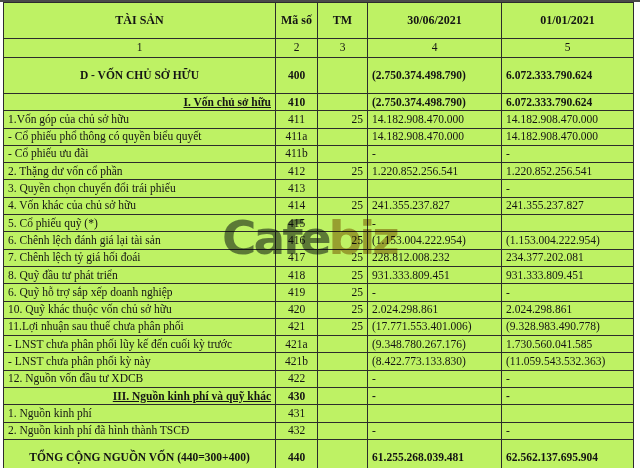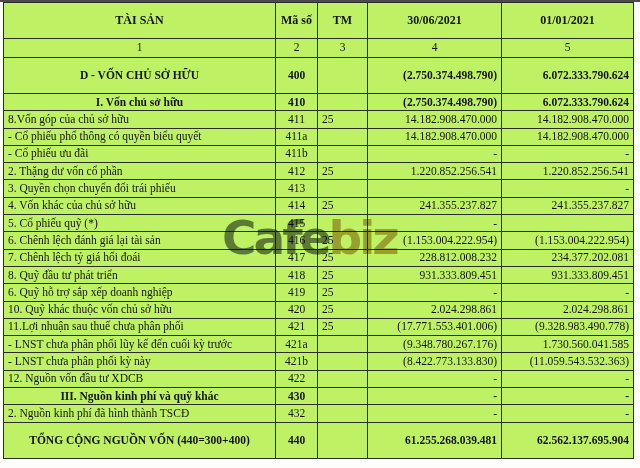--- a/index.html
+++ b/index.html
@@ -45,27 +45,27 @@
     text-align: center;
     font-size: 12px;
     vertical-align: middle;
   }
   table.sheet thead td.colnum {
     height: 19px;
     text-align: center;
   }
   td.c-label { text-align: left; padding-left: 5px; }
   td.c-code  { text-align: center; }
-  td.c-tm    { text-align: left; }
-  td.c-num   { text-align: right; padding-right: 5px; }
+  td.c-tm    { text-align: right; }
+  td.c-num   { padding-right: 5px; }
   tr.row-section-center td, tr.row-section-left td {
     font-weight: 700;
   }
   tr.row-section-center td.c-label { text-align: center; }
-  tr.row-section-left td.c-label { text-align: center; }
+  tr.row-section-left td.c-label { text-align: right; text-decoration: underline; }
   tr.row-section-center td { height: 36px; }
   .watermark {
     position: absolute;
     top: 208px; left: 222px;
     width: 210px; height: 58px;
     display: flex;
     align-items: center;
     justify-content: flex-start;
     pointer-events: none;
     mix-blend-mode: multiply;
@@ -118,21 +118,21 @@
         <td class="c-num">6.072.333.790.624</td>
       </tr>
       <tr class="row-section-left">
         <td class="c-label">I. Vốn chủ sở hữu</td>
         <td class="c-code">410</td>
         <td class="c-tm"></td>
         <td class="c-num">(2.750.374.498.790)</td>
         <td class="c-num">6.072.333.790.624</td>
       </tr>
       <tr class="row-item">
-        <td class="c-label">8.Vốn góp của chủ sở hữu</td>
+        <td class="c-label">1.Vốn góp của chủ sở hữu</td>
         <td class="c-code">411</td>
         <td class="c-tm">25</td>
         <td class="c-num">14.182.908.470.000</td>
         <td class="c-num">14.182.908.470.000</td>
       </tr>
       <tr class="row-item">
         <td class="c-label">- Cổ phiếu phổ thông có quyền biểu quyết</td>
         <td class="c-code">411a</td>
         <td class="c-tm"></td>
         <td class="c-num">14.182.908.470.000</td>
@@ -235,20 +235,27 @@
         <td class="c-tm"></td>
         <td class="c-num">-</td>
         <td class="c-num">-</td>
       </tr>
       <tr class="row-section-left">
         <td class="c-label">III. Nguồn kinh phí và quỹ khác</td>
         <td class="c-code">430</td>
         <td class="c-tm"></td>
         <td class="c-num">-</td>
         <td class="c-num">-</td>
+      </tr>
+      <tr class="row-item">
+        <td class="c-label">1. Nguồn kinh phí</td>
+        <td class="c-code">431</td>
+        <td class="c-tm"></td>
+        <td class="c-num"></td>
+        <td class="c-num"></td>
       </tr>
       <tr class="row-item">
         <td class="c-label">2. Nguồn kinh phí đã hình thành TSCĐ</td>
         <td class="c-code">432</td>
         <td class="c-tm"></td>
         <td class="c-num">-</td>
         <td class="c-num">-</td>
       </tr>
       <tr class="row-section-center">
         <td class="c-label">TỔNG CỘNG NGUỒN VỐN (440=300+400)</td>

